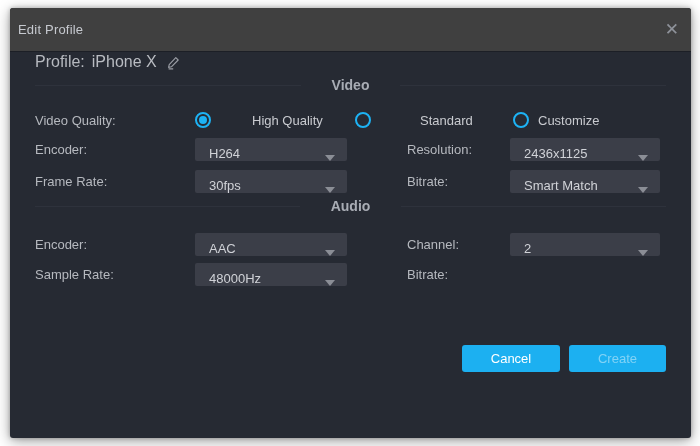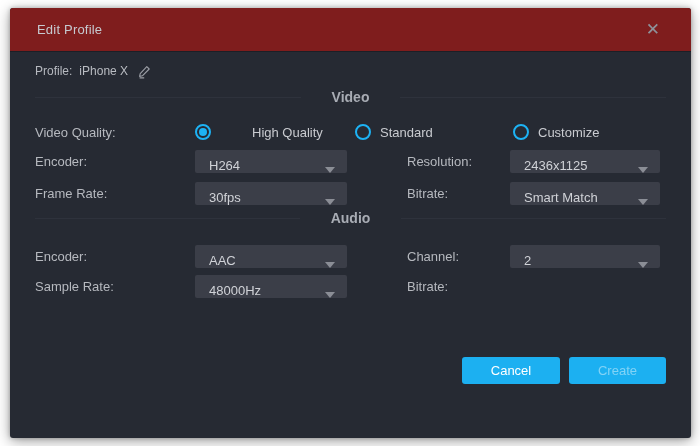--- a/index.html
+++ b/index.html
@@ -14,47 +14,46 @@
     position: absolute;
     left: 10px; top: 8px;
     width: 681px; height: 430px;
     background: #262a33;
     border-radius: 3px;
     box-shadow: 0 3px 14px rgba(0,0,0,0.38), 0 0 4px rgba(0,0,0,0.25);
     overflow: hidden;
   }
   .titlebar {
     height: 44px;
-    background: #7f1d1d;
+    background: #404040;
     border-bottom: 1px solid #1c1f26;
     display: flex;
     align-items: center;
-    padding: 0 27px;
+    padding: 0 8px;
   }
   .title {
     color: #c6c9cf;
     font-size: 13px;
     letter-spacing: 0.2px;
   }
   .close-btn {
     margin-left: auto;
     color: #8e929a;
     font-size: 17px;
     line-height: 1;
     cursor: pointer;
     padding: 2px 4px;
     font-weight: 300;
   }
   .content { padding: 0 25px; }
   .profile-row {
-    margin-top: 12px;
     height: 20px;
     display: flex;
-    align-items: flex-start;
-    font-size: 12px;
+    align-items: center;
+    font-size: 16px;
     color: #b6b9bf;
   }
   .profile-value { margin-left: 7px; color: #b9bcc2; }
   .pencil-btn {
     margin-left: 9px;
     display: inline-flex;
     align-items: center;
     cursor: pointer;
   }
   .section-header {
@@ -82,21 +81,21 @@
     font-size: 13px;
   }
   .quality-label { width: 160px; color: #b6b9bf; }
   .radio-opt {
     display: flex;
     align-items: center;
     cursor: pointer;
     color: #c9cbd0;
   }
   .radio-opt.o1 { width: 160px; gap: 32px; }
-  .radio-opt.o2 { width: 158px; }
+  .radio-opt.o2 { width: 158px; gap: 40px; }
   .radio-circle {
     width: 16px; height: 16px;
     border: 2px solid #1db2f4;
     border-radius: 50%;
     margin-right: 9px;
     position: relative;
     flex-shrink: 0;
   }
   .radio-circle.selected::after {
     content: "";

